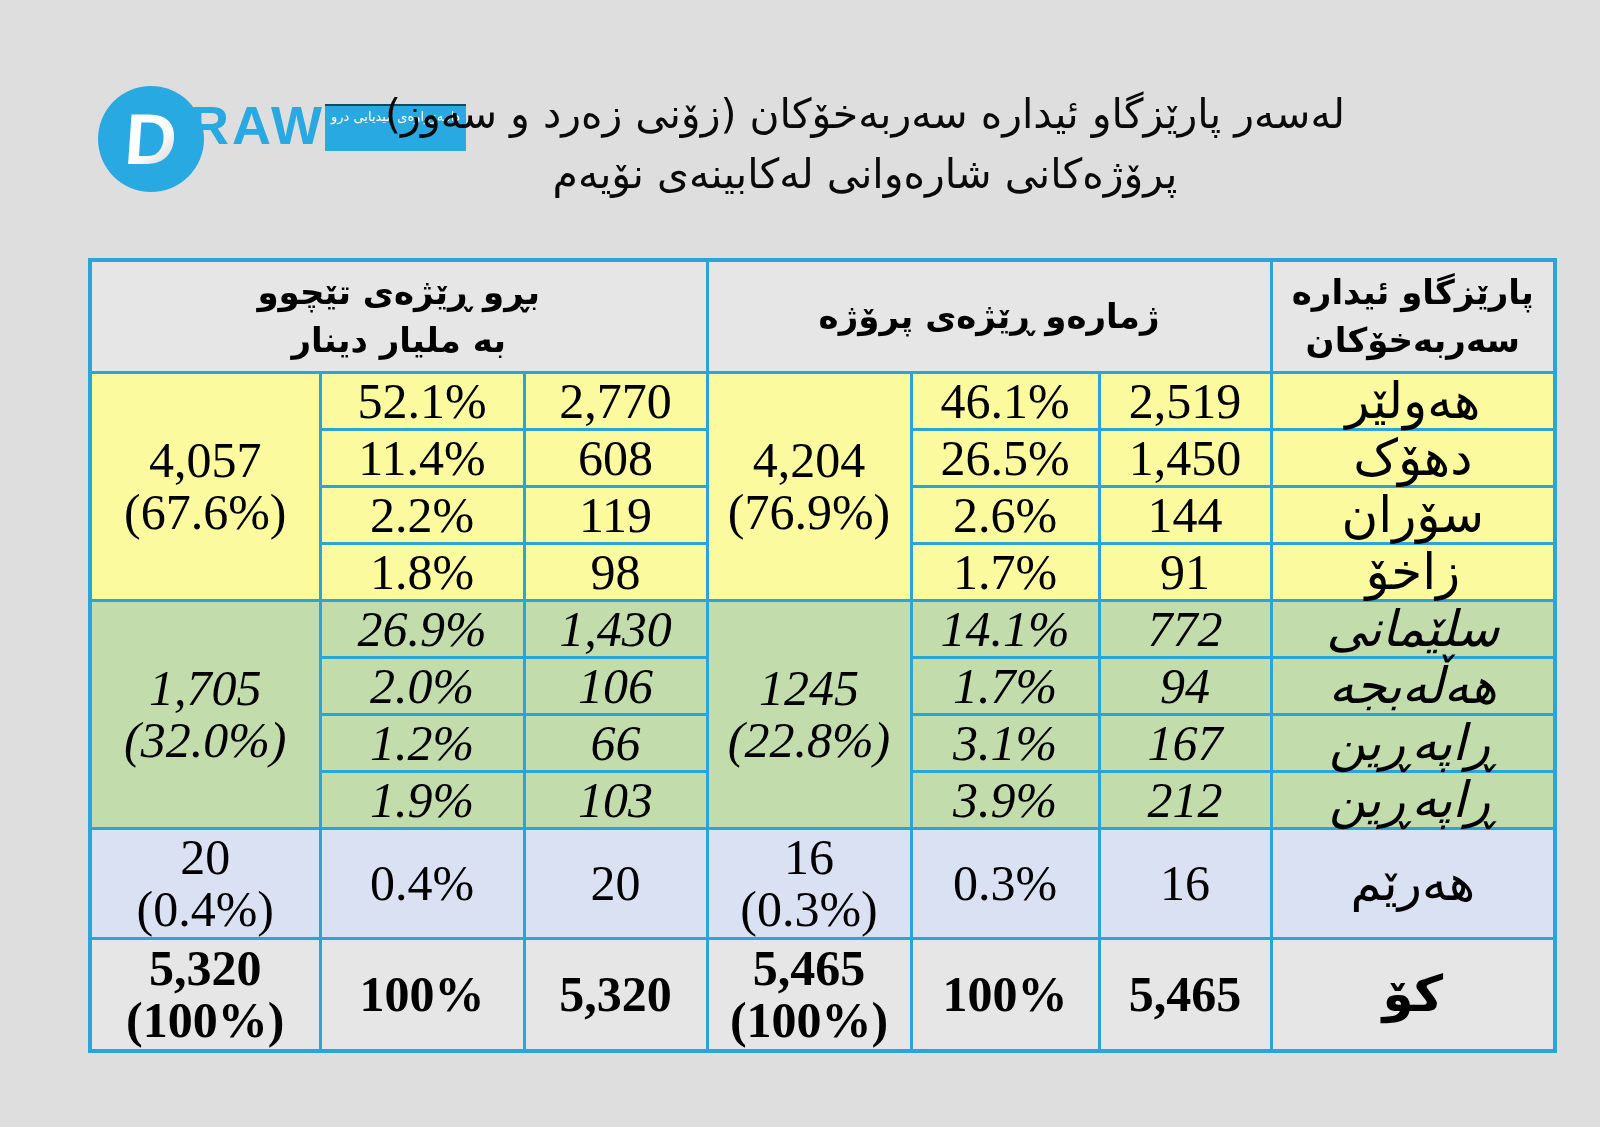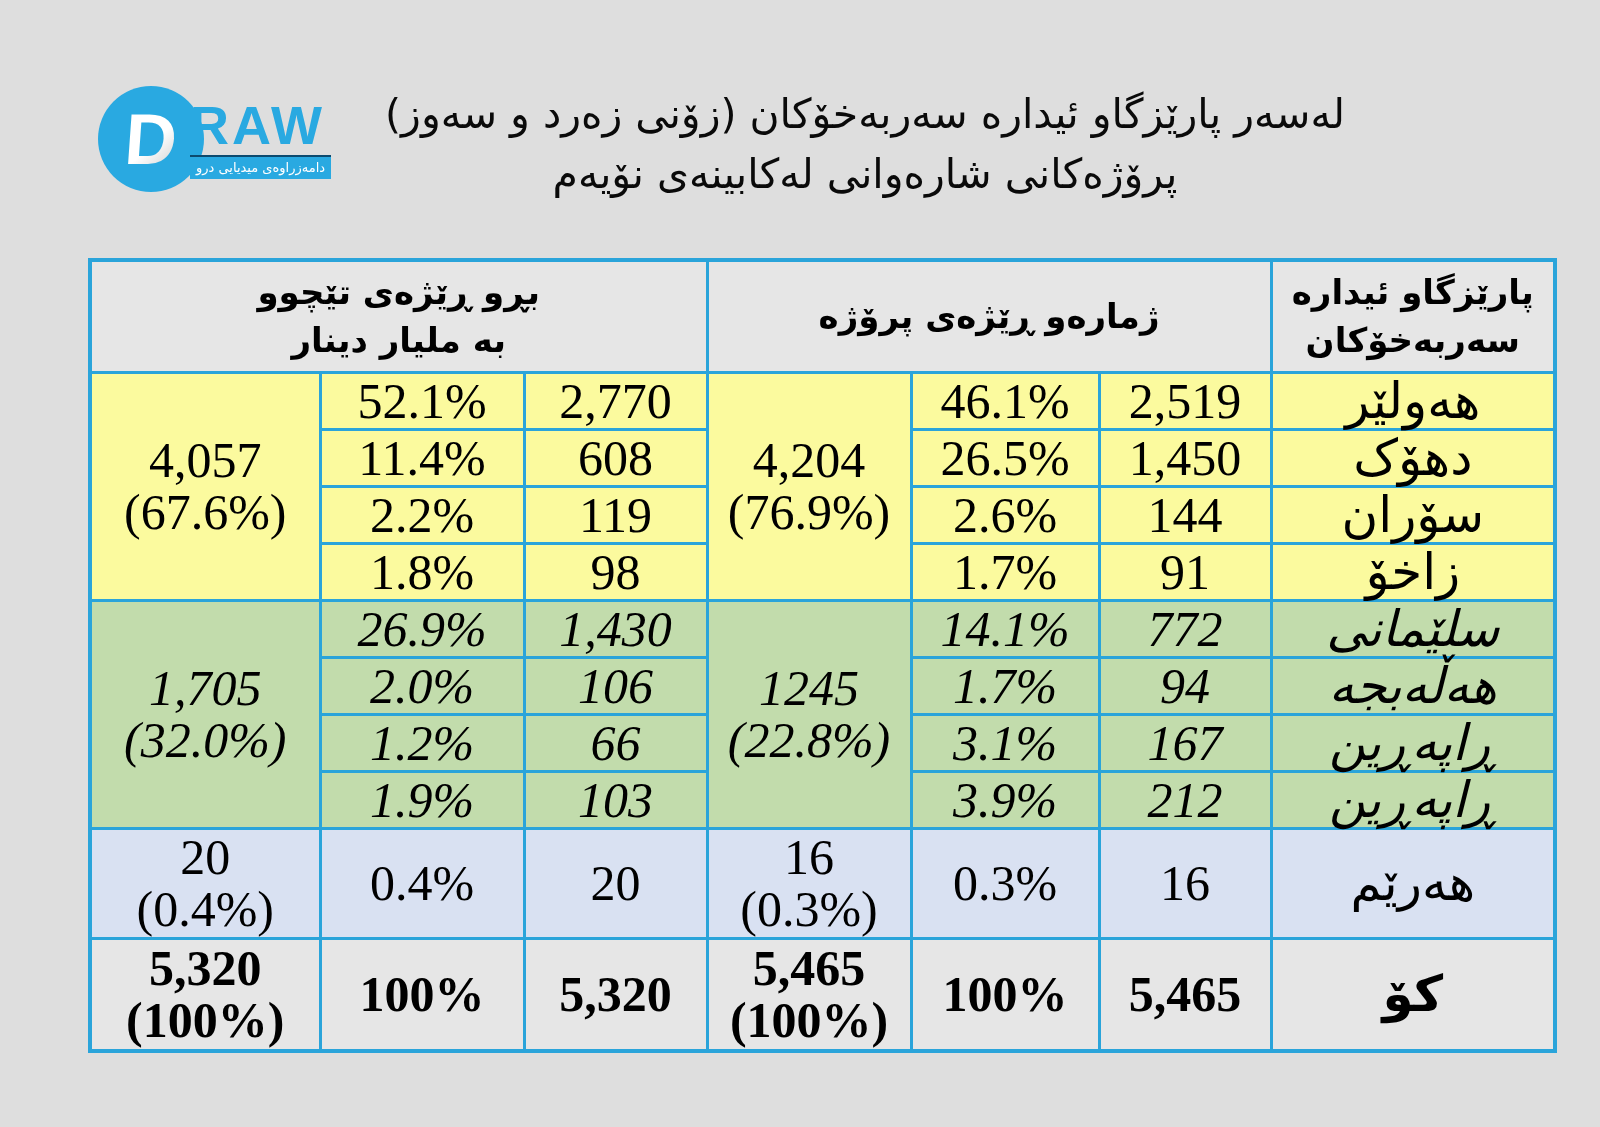--- a/index.html
+++ b/index.html
@@ -12,21 +12,21 @@
   .logo-circle{
     width:106px;height:106px;border-radius:50%;background:#29a9e1;
     display:flex;align-items:center;justify-content:center;flex:0 0 auto;
   }
   .logo-d{
     color:#fff;font-family:"Liberation Sans",sans-serif;font-weight:bold;
     font-size:72px;line-height:1;transform:skewX(-4deg);
     background:linear-gradient(135deg,#ffffff 55%,#c9c9c9 100%);
     -webkit-background-clip:text;background-clip:text;-webkit-text-fill-color:transparent;
   }
-  .logo-right{margin-left:-14px;margin-top:14px;display:flex;flex-direction:column;}
+  .logo-right{margin-left:-14px;margin-top:14px;display:flex;flex-direction:row;}
   .logo-raw{
     color:#29a9e1;font-family:"Liberation Sans",sans-serif;font-weight:800;
     font-size:54px;line-height:0.95;letter-spacing:3px;font-stretch:condensed;
   }
   .logo-tagbar{
     margin-top:4px;background:#29a9e1;color:#fff;border-top:2px solid #0c4a6e;
     font-size:13px;line-height:20px;text-align:center;padding:1px 6px;white-space:nowrap;
   }
   
   .title{

